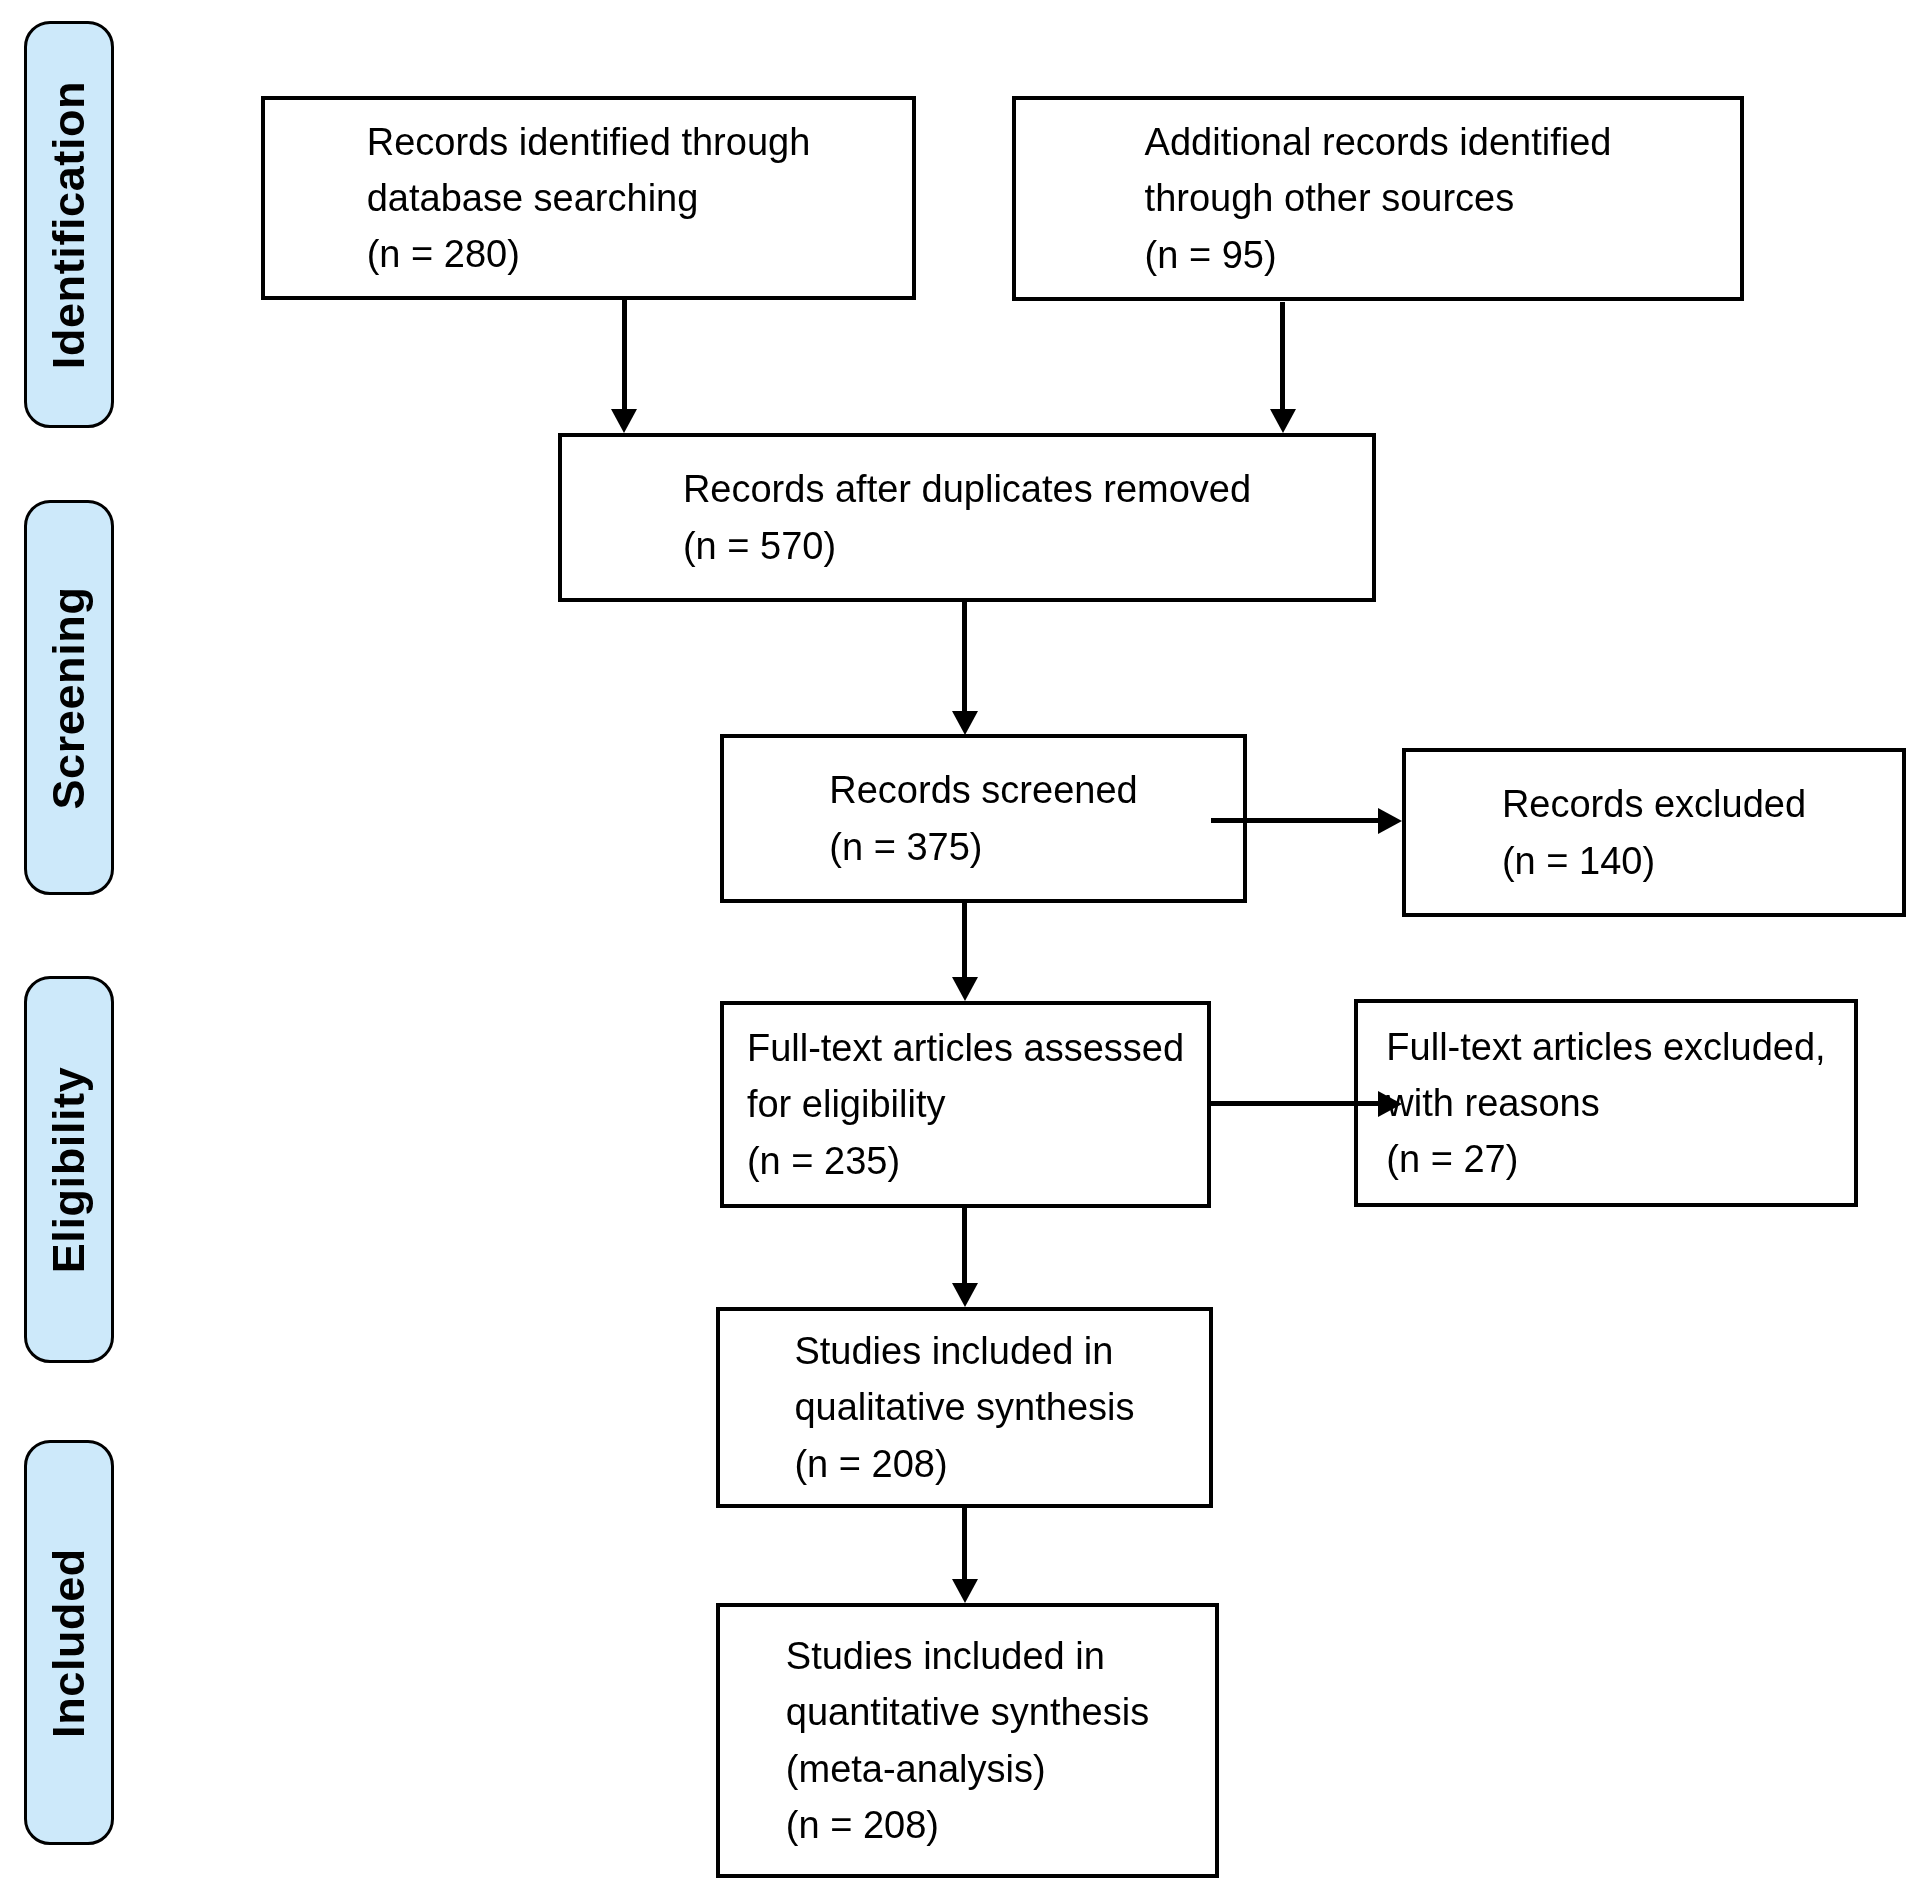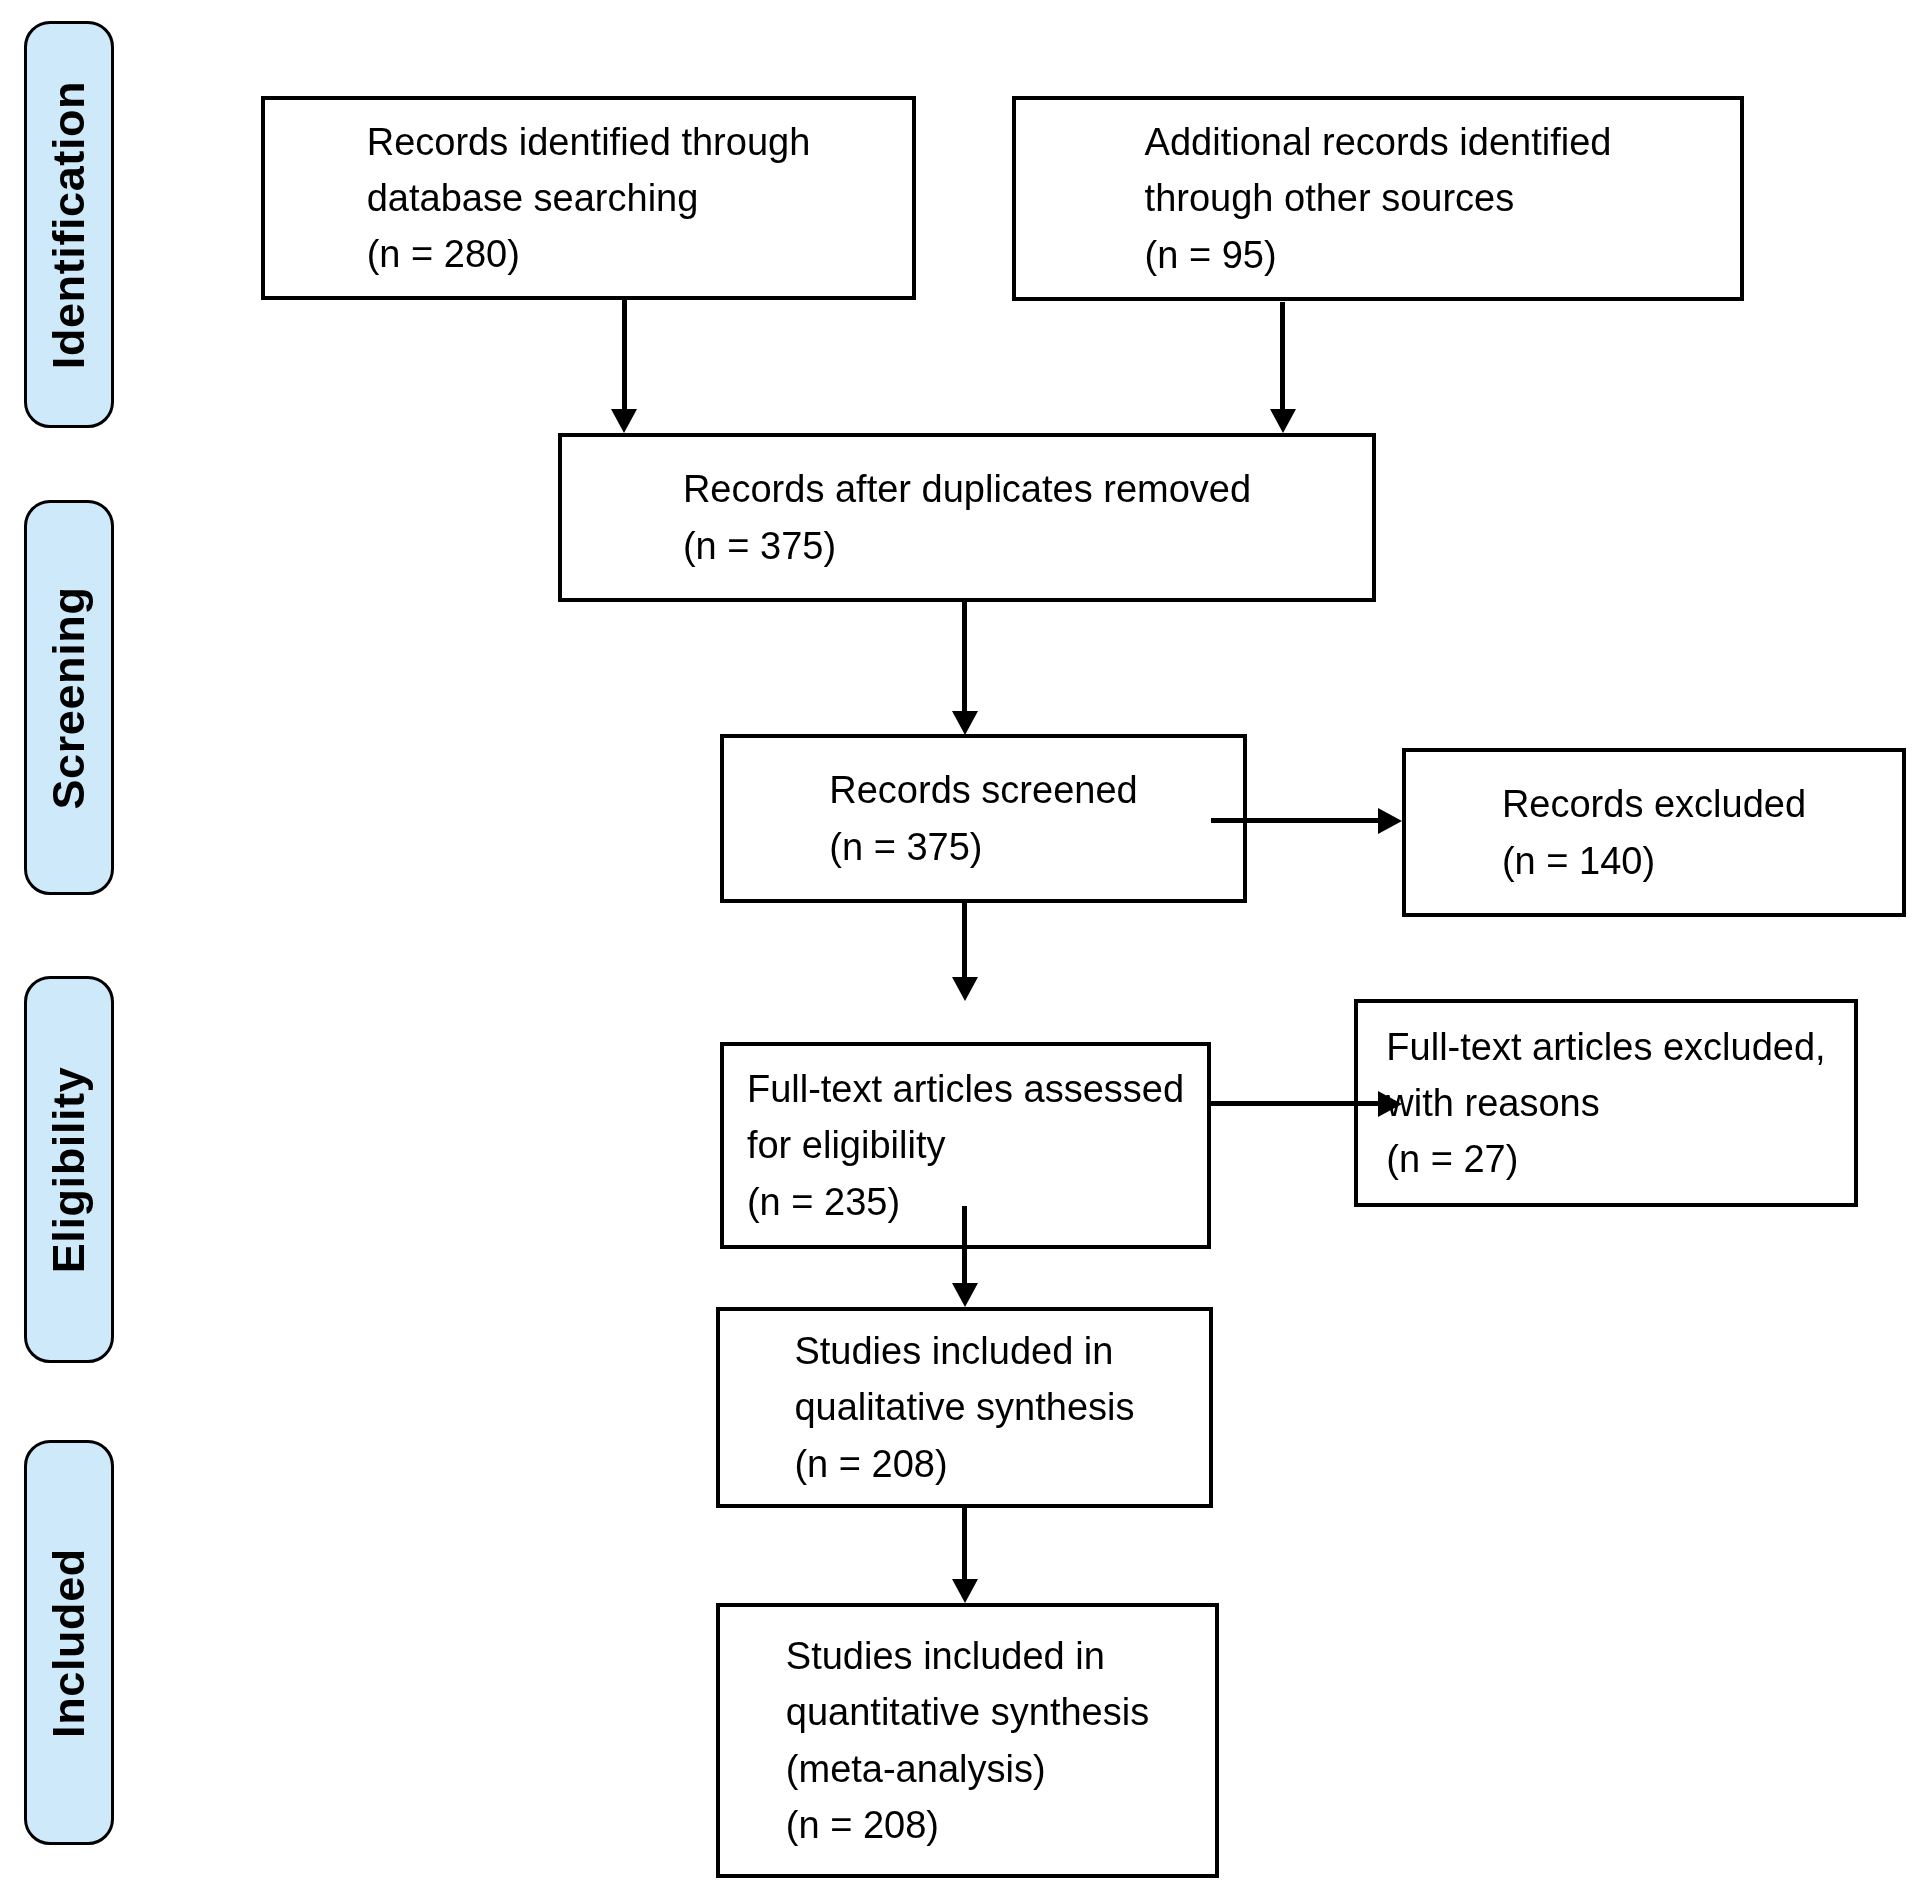--- a/index.html
+++ b/index.html
@@ -49,21 +49,21 @@
     text-align:left;
     font-size:38px;
     line-height:1.48;
     white-space:pre-line;
   }
   #box-identified{left:261px;top:96px;width:655px;height:204px;}
   #box-additional{left:1012px;top:96px;width:732px;height:205px;}
   #box-duplicates{left:558px;top:433px;width:818px;height:169px;}
   #box-screened{left:720px;top:734px;width:527px;height:169px;}
   #box-excluded{left:1402px;top:734px;width:504px;height:169px;margin-top:14px;}
-  #box-fulltext{left:720px;top:1042px;width:491px;height:207px;}
+  #box-fulltext{left:720px;top:1001px;width:491px;height:207px;}
   #box-ft-excluded{left:1354px;top:999px;width:504px;height:208px;}
   #box-qualitative{left:716px;top:1307px;width:497px;height:201px;}
   #box-quantitative{left:716px;top:1603px;width:503px;height:275px;}
 
   
   .vline,.hline{position:absolute;background:var(--ink);}
   .vline{width:5.3px;}
   .hline{height:5.3px;}
   .head-down{
     position:absolute;width:0;height:0;
@@ -112,21 +112,21 @@
     <span class="rot">Included</span>
   </div>
 
   <div class="fbox" id="box-identified">Records identified through
 database searching
 (n = 280)</div>
   <div class="fbox" id="box-additional">Additional records identified
 through other sources
 (n = 95)</div>
   <div class="fbox" id="box-duplicates">Records after duplicates removed
-(n = 375)</div>
+(n = 570)</div>
   <div class="fbox" id="box-screened">Records screened
 (n = 375)</div>
   <div class="fbox" id="box-excluded">Records excluded
 (n = 140)</div>
   <div class="fbox" id="box-fulltext">Full-text articles assessed
 for eligibility
 (n = 235)</div>
   <div class="fbox" id="box-ft-excluded">Full-text articles excluded,
 with reasons
 (n = 27)</div>

